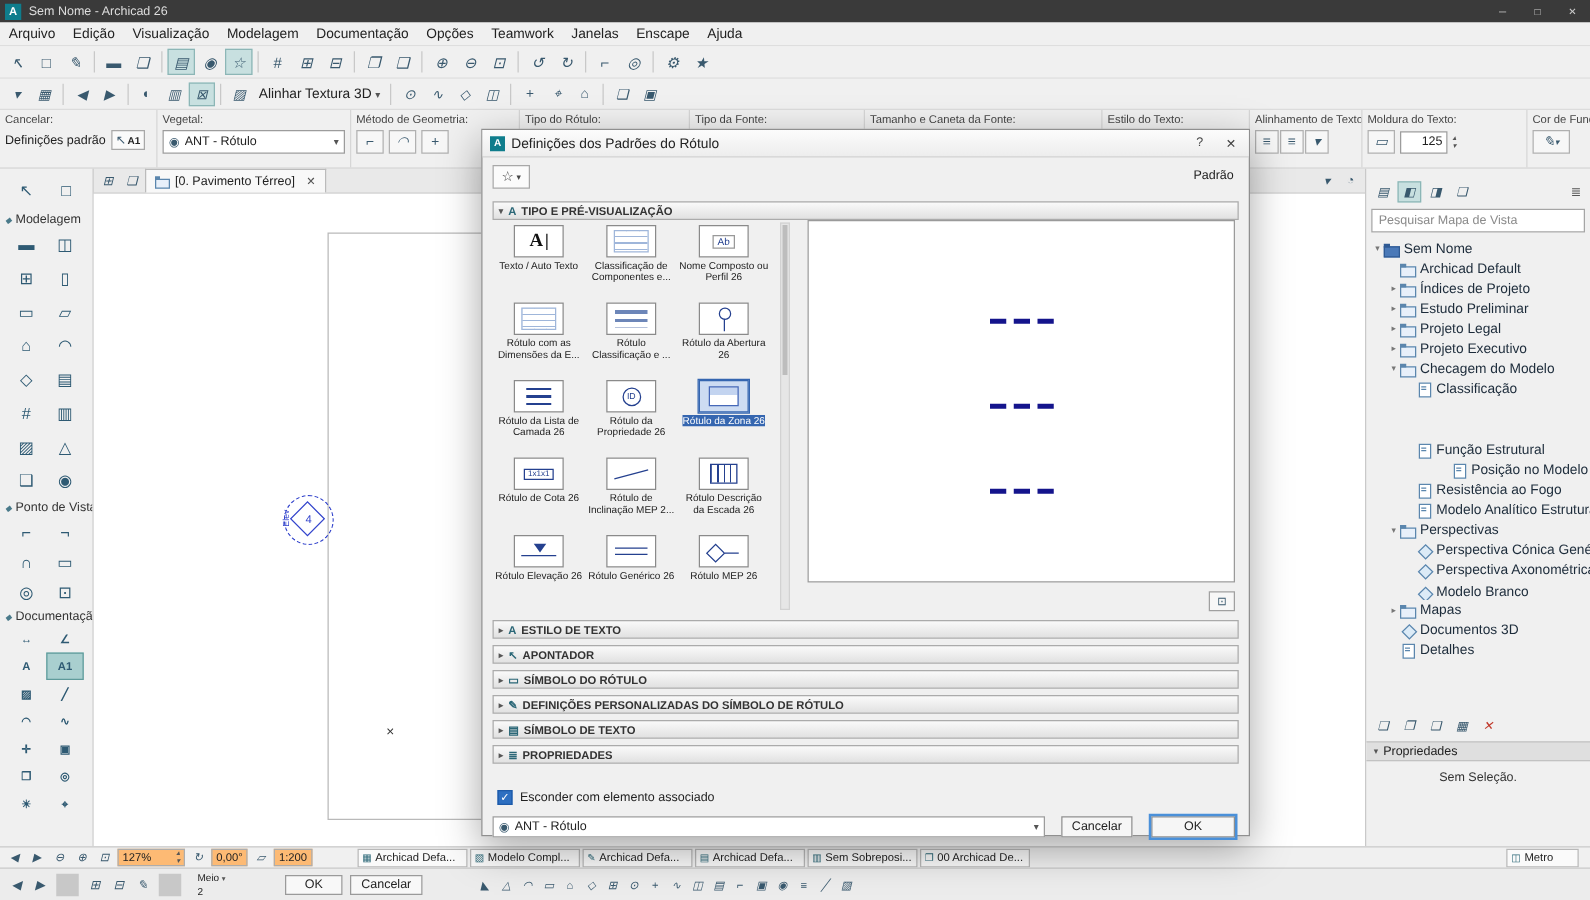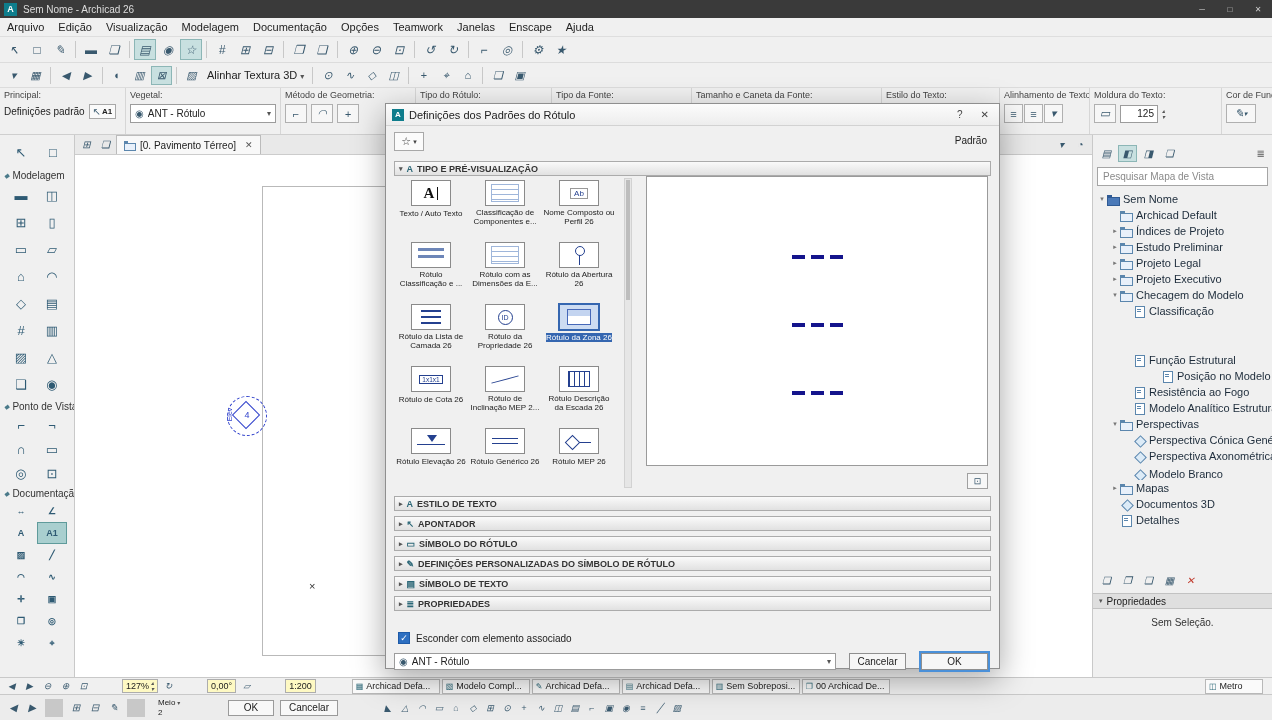--- a/index.html
+++ b/index.html
@@ -203,22 +203,22 @@
   .vm-actions .danger { color:#c0392b; }
   .props-header { position:absolute; left:0; right:0; top:458px; height:16px; background:#dfdfdf;
     border-top:1px solid #c2c2c2; border-bottom:1px solid #c2c2c2; display:flex; align-items:center;
     gap:4px; padding:0 6px; font-size:10px; color:#222; }
   .props-header .sec-arrow { font-size:7px; }
   .no-selection { position:absolute; left:0; right:0; top:482px; text-align:center; font-size:10px; color:#333; }
   
   .statusbar { position:absolute; left:0; top:677px; right:0; height:17px; background:#f0f0f0;
     border-top:1px solid #c9c9c9; display:flex; align-items:center; gap:2px; padding:0 3px; font-size:10px; }
   .statusbar .tbtn { width:17px; height:14px; font-size:9px; }
-  .sb-box { height:14px; background:#fef9c3; border:1px solid #adadad; display:flex; align-items:center;
-    padding:0 3px; font-size:9px; gap:2px;margin-left:28px; }
+  .sb-box { height:14px; background:#fdba74; border:1px solid #adadad; display:flex; align-items:center;
+    padding:0 3px; font-size:9px; gap:20px; }
   .sb-tabs { display:flex; gap:2px; margin-left:34px; }
   .sb-tab { width:88px; height:15px; background:#fafafa; border:1px solid #b8b8b8; display:flex;
     align-items:center; gap:3px; padding:0 3px; font-size:9px; color:#222; overflow:hidden; white-space:nowrap; }
   .sb-tab i { font-style:normal; font-size:8px; color:#2b6777; }
   .sb-unit { margin-left:auto; margin-right:6px; }
   
   .bottombar { position:absolute; left:0; top:694px; right:0; height:26px; background:#ececec;
     border-top:1px solid #c9c9c9; display:flex; align-items:center; gap:2px; padding:0 4px; }
   .bottombar .tbtn { width:18px; height:18px; font-size:10px; }
   .anchor { display:flex; flex-direction:column; font-size:8px; line-height:9px; color:#222;
@@ -428,21 +428,21 @@
           <i>❏</i>
         </span>
         <span class="tbtn">
           <i>▣</i>
         </span>
       </span>
   </div>
 
   <div class="infobar">
     <div class="ib-col" style="width:126px">
-      <div class="ib-label">Principal:</div>
+      <div class="ib-label">Cancelar:</div>
       <div class="ib-ctrl">
         <span class="flat">Definições padrão</span>
         <span class="chip">
             <i>↖</i>
             <b>A1</b>
           </span>
       </div>
     </div>
     <div class="ib-col" style="width:155px">
       <div class="ib-label">Vegetal:</div>
@@ -897,31 +897,31 @@
         </div>
 
         <div class="type-item">
           <span class="gi ic-profile">
             <i>Ab</i>
           </span>
           <span class="type-label">Nome Composto ou Perfil 26</span>
         </div>
 
         <div class="type-item">
+          <span class="gi ic-table2">
+            <i></i>
+          </span>
+          <span class="type-label">Rótulo com as Dimensões da E...</span>
+        </div>
+
+        <div class="type-item">
           <span class="gi ic-rows">
             <i></i>
           </span>
           <span class="type-label">Rótulo Classificação e ...</span>
-        </div>
-
-        <div class="type-item">
-          <span class="gi ic-table2">
-            <i></i>
-          </span>
-          <span class="type-label">Rótulo com as Dimensões da E...</span>
         </div>
 
         <div class="type-item">
           <span class="gi ic-opening">
             <i></i>
           </span>
           <span class="type-label">Rótulo da Abertura 26</span>
         </div>
 
         <div class="type-item">

